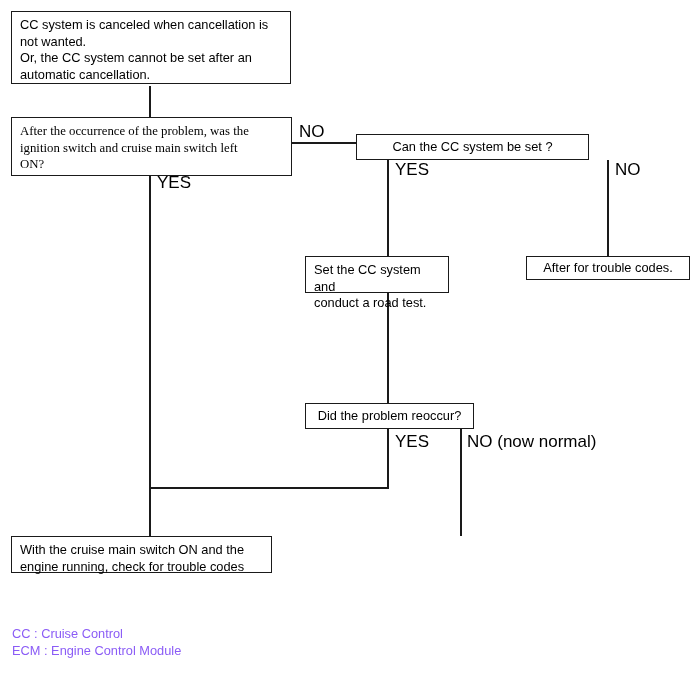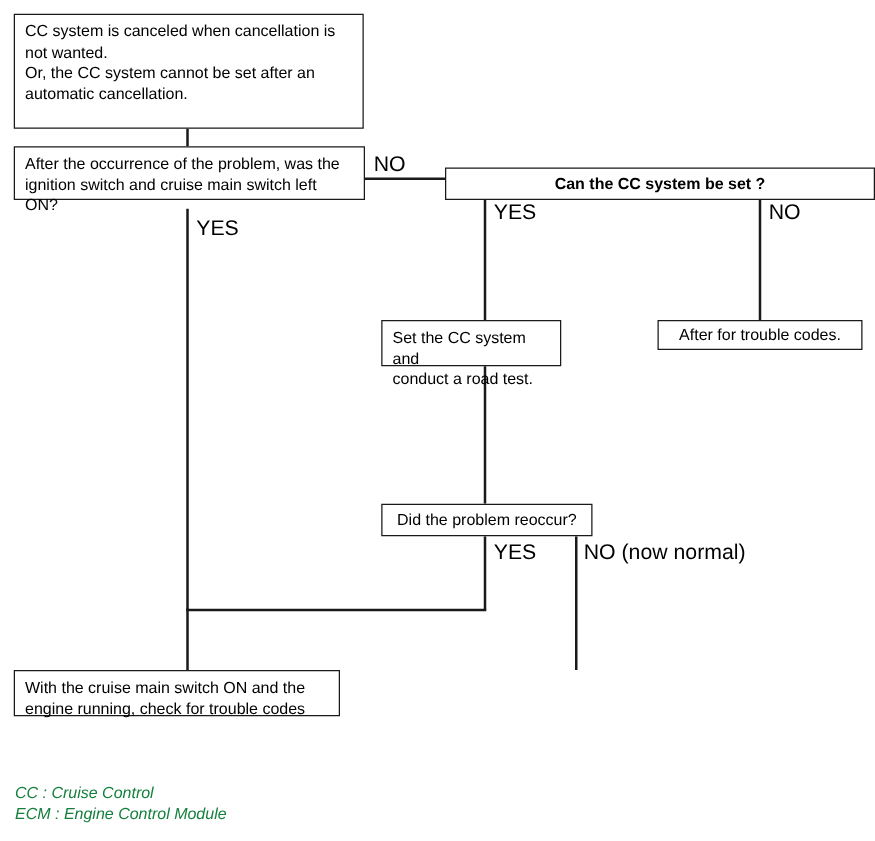--- a/index.html
+++ b/index.html
@@ -51,24 +51,23 @@
     font-size: 17px;
     line-height: 15px;
     color: #000000;
     white-space: nowrap;
     z-index: 4;
   }
   .legend {
     position: absolute;
     font-size: 12.8px;
     line-height: 17px;
-    color: #15803d;
+    color: #8b5cf6;
     white-space: pre-line;
     z-index: 4;
-    font-style: italic;
   }
 </style>
 </head>
 <body>
 
 <div id="canvas">
 
   <div class="line vline" style="left:149px; top:86px; height:32px;"></div>
 
   <div class="line hline" style="left:291px; top:142px; width:65px;"></div>
@@ -82,30 +81,30 @@
   <div class="line vline" style="left:387px; top:160px; height:96px;"></div>
 
   <div class="line vline" style="left:607px; top:160px; height:96px;"></div>
 
   <div class="line vline" style="left:387px; top:292px; height:111px;"></div>
 
   <div class="line vline" style="left:387px; top:429px; height:59px;"></div>
 
   <div class="line vline" style="left:460px; top:429px; height:107px;"></div>
 
-  <div class="box box-pad" style="left:11px; top:11px; width:280px; height:92px;">CC system is canceled when cancellation is
+  <div class="box box-pad" style="left:11px; top:11px; width:280px; height:73px;">CC system is canceled when cancellation is
 not wanted.
 Or, the CC system cannot be set after an
 automatic cancellation.</div>
 
-  <div class="box box-pad" style="left:11px; top:117px; width:281px; height:43px;">After the occurrence of the problem, was the
+  <div class="box box-pad" style="left:11px; top:117px; width:281px; height:59px;font-family:Liberation Serif, serif;">After the occurrence of the problem, was the
 ignition switch and cruise main switch left
 ON?</div>
 
-  <div class="box box-center" style="left:356px; top:134px; width:344px; height:26px;font-weight:bold;">Can the CC system be set ?</div>
+  <div class="box box-center" style="left:356px; top:134px; width:233px; height:26px;">Can the CC system be set ?</div>
 
   <div class="box box-pad" style="left:305px; top:256px; width:144px; height:37px;">Set the CC system and
 conduct a road test.</div>
 
   <div class="box box-center" style="left:526px; top:256px; width:164px; height:24px;">After for trouble codes.</div>
 
   <div class="box box-center" style="left:305px; top:403px; width:169px; height:26px;">Did the problem reoccur?</div>
 
   <div class="box box-pad" style="left:11px; top:536px; width:261px; height:37px;">With the cruise main switch ON and the
 engine running, check for trouble codes</div>

